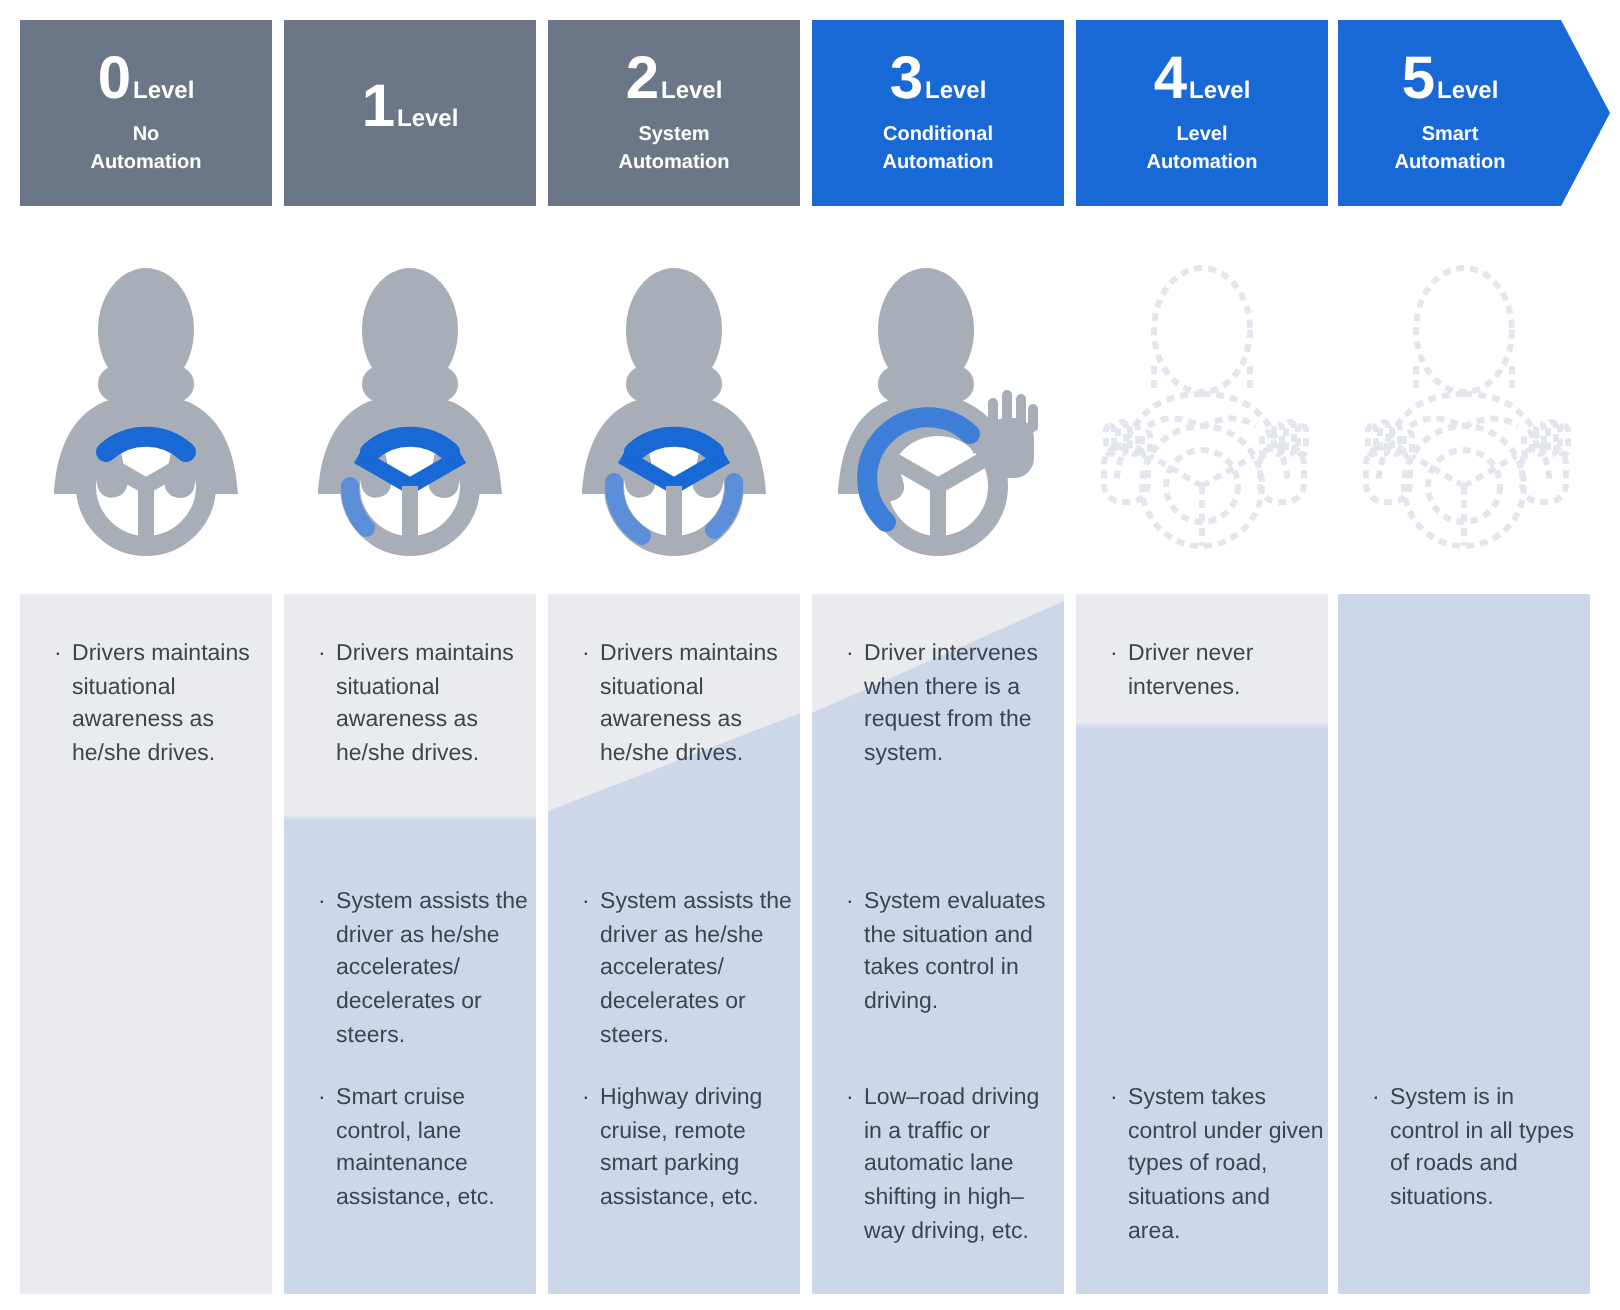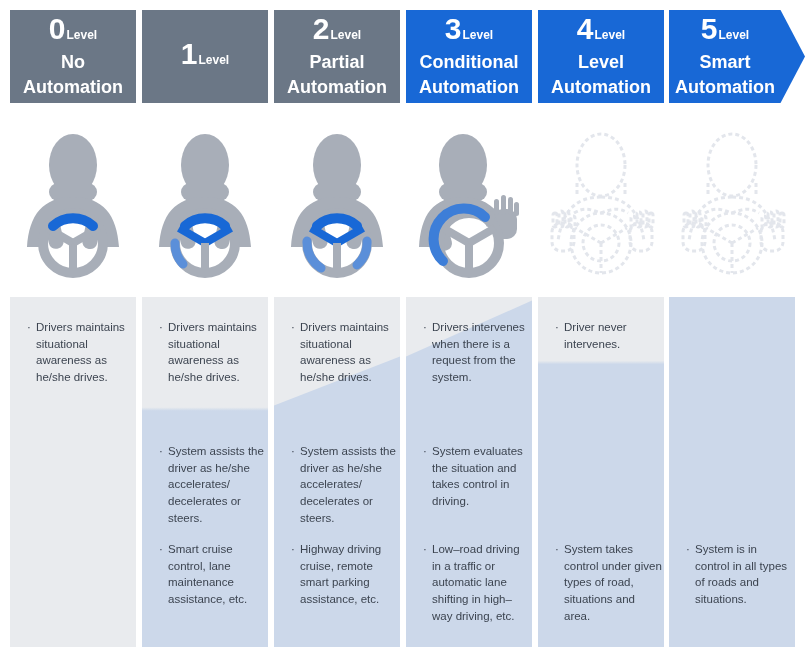--- a/index.html
+++ b/index.html
@@ -66,21 +66,21 @@
     font-size: 30px;
     font-weight: bold;
     letter-spacing: 0px;
   }
   .lvl-word {
     font-size: 12px;
     font-weight: bold;
     margin-left: 1px;
   }
   .hdr-name {
-    font-size: 18px;
+    font-size: 10px;
     font-weight: bold;
     line-height: 1.35;
   }
 
   
   .icon-band {
     position: absolute;
     left: 0;
     top: 110px;
     width: 810px;
@@ -170,21 +170,21 @@
         <span class="lvl-word">Level</span>
       </div>
     </div>
 
     <div class="hdr-cell gray" style="left:274px;width:126px;">
       <div class="lvl-line">
         <span class="lvl-num">2</span>
         <span class="lvl-word">Level</span>
       </div>
       <div class="hdr-name">
-        <div>Partial</div>
+        <div>System</div>
         <div>Automation</div>
       </div>
     </div>
 
     <div class="hdr-cell blue" style="left:406px;width:126px;">
       <div class="lvl-line">
         <span class="lvl-num">3</span>
         <span class="lvl-word">Level</span>
       </div>
       <div class="hdr-name">
@@ -417,21 +417,21 @@
           <span class="dot">·&nbsp;</span><span>Highway driving cruise, remote smart parking assistance, etc.</span>
         </div>
       </div>
     </div>
 
     <div class="body-cell" style="left:406px;width:126px;">
       <div class="body-bg" style="background:#ccd8ea;"></div>
       <div class="body-bg" style="background:#e9ebee;clip-path:polygon(0 0,100% 0,100% 1%,0 17%);"></div>
       <div class="body-content">
         <div class="bullet" style="top:22px;">
-          <span class="dot">·&nbsp;</span><span>Drivers intervenes when there is a request from the system.</span>
+          <span class="dot">·&nbsp;</span><span>Driver intervenes when there is a request from the system.</span>
         </div>
         <div class="bullet" style="top:146px;">
           <span class="dot">·&nbsp;</span><span>System evaluates the situation and takes control in driving.</span>
         </div>
         <div class="bullet" style="top:244px;">
           <span class="dot">·&nbsp;</span><span>Low–road driving in a traffic or automatic lane shifting in high–way driving, etc.</span>
         </div>
       </div>
     </div>
 

